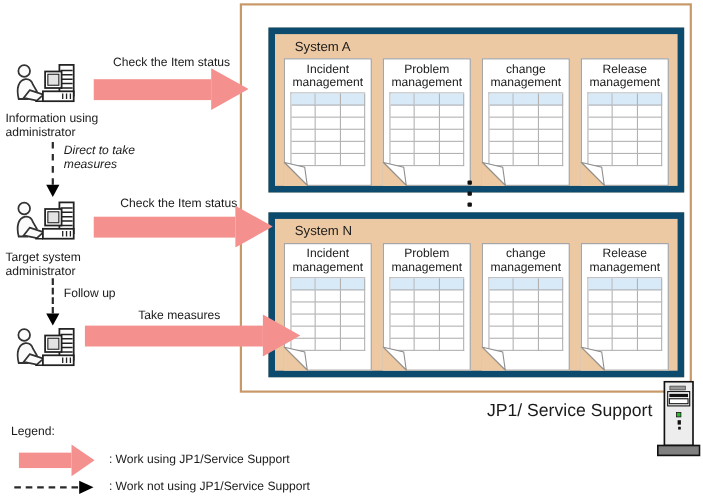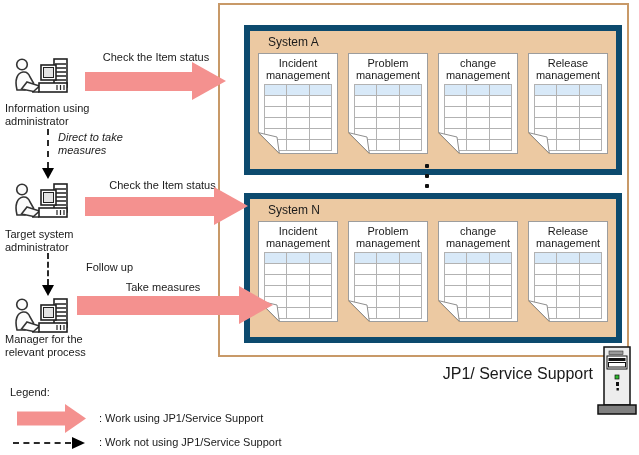--- a/index.html
+++ b/index.html
@@ -16,21 +16,21 @@
   .txt{position:absolute;font-size:11px;line-height:12.5px;white-space:pre;}
   .ctr{text-align:center;}
 
   
   .outer-box{position:absolute;left:218px;top:3px;width:407px;height:350px;
     border:2px solid var(--outer_border);background:#fff;}
   .sysbox{position:absolute;left:24px;width:366px;height:138px;
     background:var(--system_box_fill);border:6px solid #0c4a6e;}
   .sys-name{position:absolute;left:18px;top:4px;font-size:12px;}
   .cards{position:absolute;left:8px;top:22px;width:350px;display:flex;justify-content:space-between;}
-  .card{position:relative;width:80px;height:101px;background:#fff;border:1px solid #9d9d9d;box-sizing:border-box;}
+  .card{position:relative;width:80px;height:116px;background:#fff;border:1px solid #9d9d9d;box-sizing:border-box;}
   .card-label{padding-top:3px;font-size:11px;line-height:12px;text-align:center;}
   .mini-table{margin:3px 5px 0 5px;border-top:1px solid #b2b2b2;border-left:1px solid #b2b2b2;}
   .trow{display:flex;}
   .trow span{flex:1;height:10px;border-right:1px solid #b2b2b2;border-bottom:1px solid #b2b2b2;}
   .trow.thead span{background:var(--table_header_fill);}
   .fold{position:absolute;left:-1px;bottom:-1px;}
 
   
   .dots{position:absolute;left:205px;top:159px;width:5px;}
   .dots i{display:block;width:4px;height:4px;background:#111;border-radius:1px;margin:0 0 6px 0;}
@@ -419,21 +419,20 @@
   <div class="txt" style="left:5px;top:102px;"><span>Information using</span><br><span>administrator</span></div>
 
   <svg class="actor" style="left:10px;top:181px;" width="62" height="50">
       <use href="#person-pc"></use>
     </svg>
   <div class="txt" style="left:5px;top:228px;"><span>Target system</span><br><span>administrator</span></div>
 
   <svg class="actor" style="left:10px;top:296px;" width="62" height="50">
       <use href="#person-pc"></use>
     </svg>
-  <div class="txt" style="left:5px;top:333px;"><span>Manager for the</span><br><span>relevant process</span></div>
 
   <div class="txt ctr" style="left:86px;top:51px;width:140px;">Check the Item status</div>
   <svg class="parrow" style="left:85px;top:62px;" width="141" height="38">
     <rect x="0" y="10" width="107" height="19" style="fill:var(--arrow,#f4918f)"></rect>
     <polygon points="107,0 141,19 107,38" style="fill:var(--arrow,#f4918f)"></polygon>
   </svg>
 
   <div class="txt ctr" style="left:90px;top:179px;width:145px;">Check the Item status</div>
   <svg class="parrow" style="left:85px;top:187px;" width="163" height="38">
     <rect x="0" y="10" width="129" height="19" style="fill:var(--arrow,#f4918f)"></rect>
@@ -445,21 +444,21 @@
     <rect x="0" y="10" width="162" height="19" style="fill:var(--arrow,#f4918f)"></rect>
     <polygon points="162,0 196,19 162,38" style="fill:var(--arrow,#f4918f)"></polygon>
   </svg>
 
   <div class="vdash" style="left:47px;top:129px;height:39px;"></div>
   <div class="vhead" style="left:42px;top:168px;"></div>
   <div class="txt" style="left:58px;top:131px;font-style:italic;"><span>Direct to take</span><br><span>measures</span></div>
 
   <div class="vdash" style="left:47px;top:253px;height:32px;"></div>
   <div class="vhead" style="left:42px;top:285px;"></div>
-  <div class="txt" style="left:58px;top:261px;margin-left:28px;">Follow up</div>
+  <div class="txt" style="left:58px;top:261px;">Follow up</div>
 
   <div class="txt" style="right:46px;top:368px;font-size:16px;">JP1/ Service Support</div>
   <svg style="position:absolute;left:597px;top:346px;" width="40" height="72">
       <use href="#server-tower"></use>
     </svg>
 
   <div class="txt" style="left:10px;top:386px;">Legend:</div>
   <svg class="parrow" style="left:17px;top:404px;" width="69" height="29">
     <rect x="0" y="7.5" width="48" height="14" style="fill:var(--arrow,#f4918f)"></rect>
     <polygon points="48,0 69,14.5 48,29" style="fill:var(--arrow,#f4918f)"></polygon>

